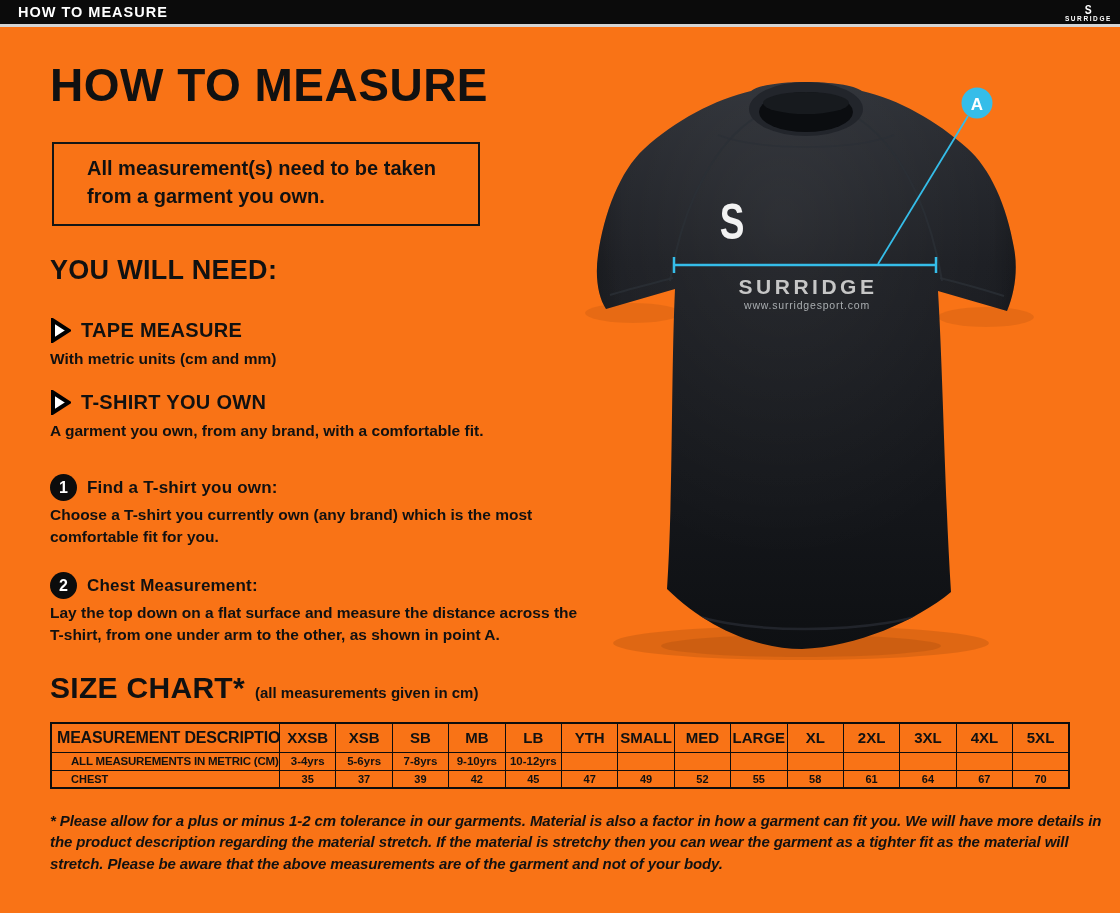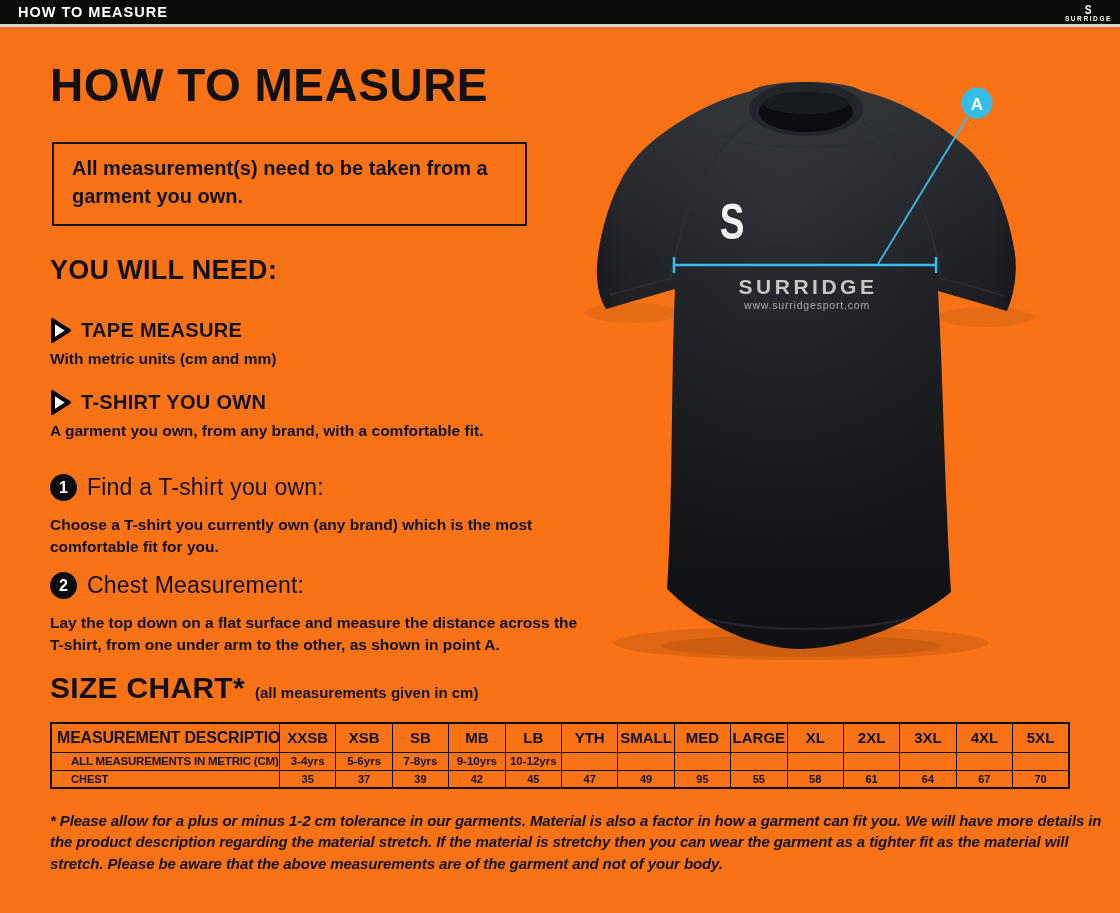--- a/index.html
+++ b/index.html
@@ -11,37 +11,37 @@
     border-bottom:3px solid #d4d4d4;display:flex;align-items:center;justify-content:space-between;
     padding:0 8px 0 18px;box-sizing:border-box;}
   .topbar-title{color:#fff;font-size:14.5px;font-weight:700;letter-spacing:1px;}
   .brand{display:flex;flex-direction:column;align-items:center;line-height:1;margin-top:2px;}
   .brand .s{color:#fff;font-weight:700;font-size:13px;transform:scaleX(.8);display:block;height:12px;}
   .brand .w{color:#fff;font-size:6.5px;font-weight:700;letter-spacing:1.6px;margin-top:1px;}
 
   h1.heading{position:absolute;left:50px;top:62px;margin:0;font-size:46px;font-weight:900;
     letter-spacing:.5px;line-height:1;white-space:nowrap;}
 
-  .notice{position:absolute;left:52px;top:142px;width:475px;min-height:84px;border:2.5px solid #151515;
-    box-sizing:border-box;padding:11px 18px;font-size:20px;font-weight:800;line-height:1.38;}
+  .notice{position:absolute;left:52px;top:142px;width:428px;min-height:84px;border:2.5px solid #151515;
+    box-sizing:border-box;padding:11px 33px;font-size:20px;font-weight:800;line-height:1.38;}
 
   .ywn-title{position:absolute;left:50px;top:255px;font-size:27px;font-weight:900;letter-spacing:.3px;}
 
   .need{position:absolute;left:50px;}
   .need .head{display:flex;align-items:center;gap:10px;}
   .need .t{font-size:20px;font-weight:800;letter-spacing:.3px;}
   .need .d{font-size:15.5px;font-weight:700;margin-top:7px;}
   #need-0{top:318px;} #need-1{top:390px;}
 
   .step{position:absolute;left:50px;width:545px;}
   .step .head{display:flex;align-items:center;gap:10px;}
   .badge{width:27px;height:27px;border-radius:50%;background:#0c0c0c;color:#fff;font-size:16px;
     font-weight:700;display:flex;align-items:center;justify-content:center;flex:0 0 27px;}
-  .step .t{font-size:23px;font-weight:400;letter-spacing:.2px;}
-  .step .d{font-size:15.5px;font-weight:700;line-height:1.45;margin-top:13px;width:528px;}
+  .step .t{font-size:17px;font-weight:700;letter-spacing:.2px;}
+  .step .d{font-size:15.5px;font-weight:700;line-height:1.45;margin-top:3px;width:528px;}
   #step-0{top:474px;} #step-1{top:572px;}
 
   .sc-title{position:absolute;left:50px;top:671px;display:flex;align-items:baseline;gap:10px;}
   .sc-title .big{font-size:30px;font-weight:900;letter-spacing:.3px;}
   .sc-title .small{font-size:15px;font-weight:800;}
 
   table.tbl{position:absolute;left:50px;top:722px;width:1020px;border-collapse:collapse;
     table-layout:fixed;border:2px solid #0d0d0d;}
   .tbl th,.tbl td{border:1.5px solid #0d0d0d;padding:0;vertical-align:middle;overflow:hidden;white-space:nowrap;}
   .tbl thead tr{height:29px;}
@@ -159,21 +159,21 @@
         </tr>
         <tr class="r1">
           <th class="row-label">CHEST</th>
           <td>35</td>
           <td>37</td>
           <td>39</td>
           <td>42</td>
           <td>45</td>
           <td>47</td>
           <td>49</td>
-          <td>95</td>
+          <td>52</td>
           <td>55</td>
           <td>58</td>
           <td>61</td>
           <td>64</td>
           <td>67</td>
           <td>70</td>
         </tr>
       </tbody>
   </table>
 

